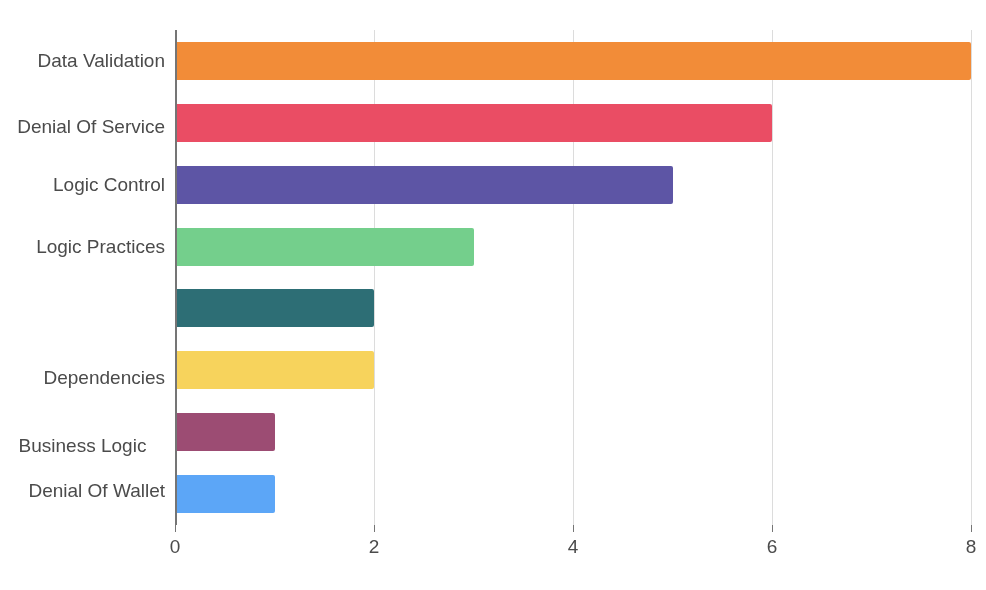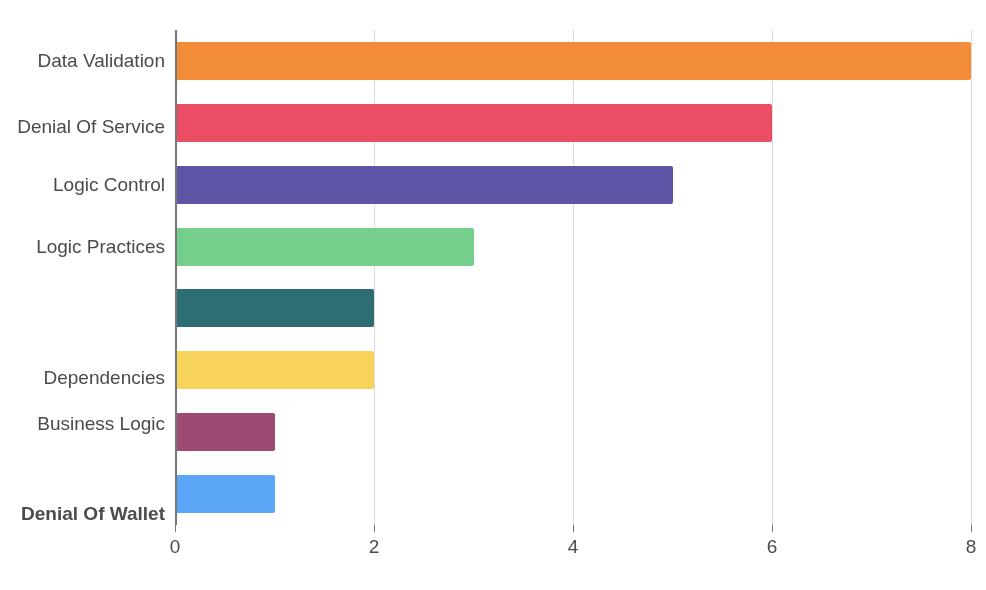--- a/index.html
+++ b/index.html
@@ -105,22 +105,22 @@
 <body>
 
 <div class="chart">
 
   <div class="cat-labels">
       <div class="label" style="top: 11.9375px;">Data Validation</div>
       <div class="label" style="top: 71px; margin-top: 7px;">Denial Of Service</div>
       <div class="label" style="top: 135.688px;">Logic Control</div>
       <div class="label" style="top: 197.562px;">Logic Practices</div>
       <div class="label" style="top: 321.312px; margin-top: 8px;">Dependencies</div>
-      <div class="label" style="top: 375px;">Business Logic</div>
-      <div class="label" style="top: 465px; font-weight: bold;">Denial Of Wallet</div>
+      <div class="label" style="top: 397px; text-align: center;">Business Logic</div>
+      <div class="label" style="top: 442px;">Denial Of Wallet</div>
     </div>
 
   <div class="plot-area">
     <div class="y-axis-line"></div>
 
   <div class="gridline" style="left: 199px;"></div>
       <div class="gridline" style="left: 398px;"></div>
       <div class="gridline" style="left: 597px;"></div>
       <div class="gridline" style="left: 796px;"></div>
       <div class="bar-row" style="top: 11.9375px; width: 796px;">

